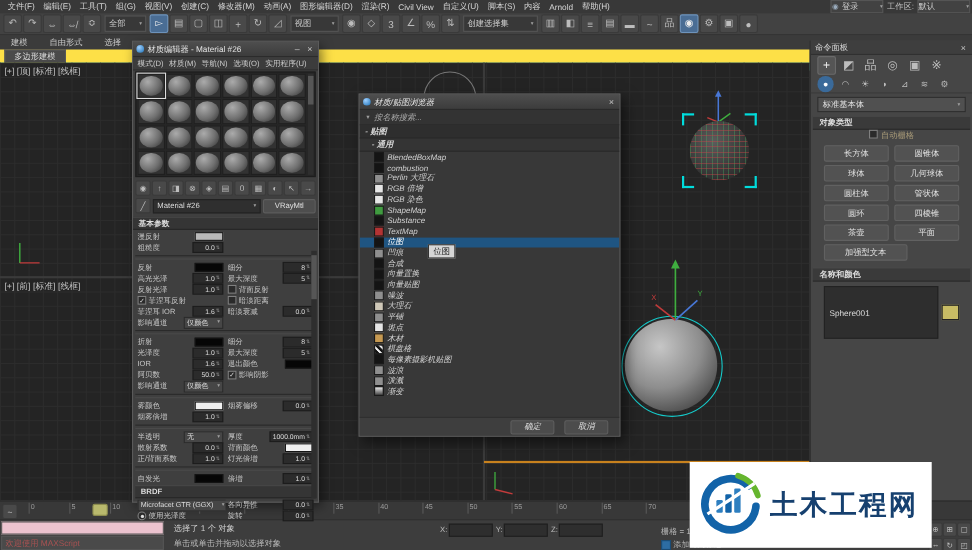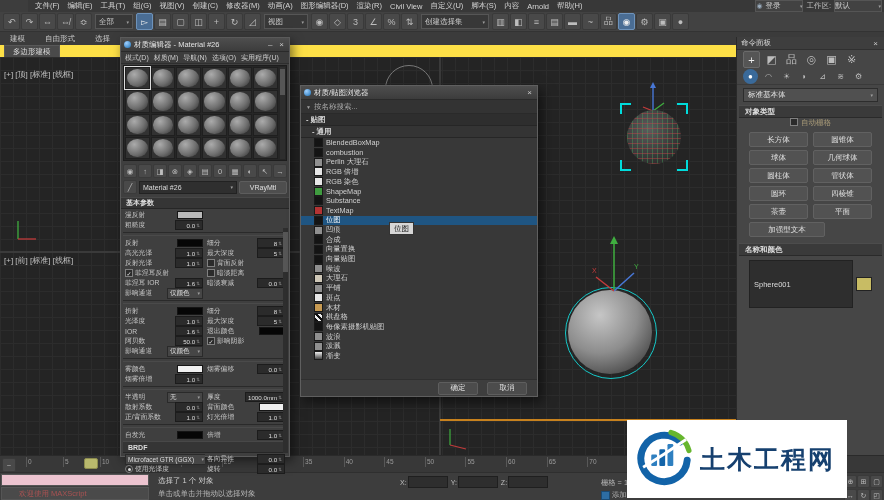--- a/index.html
+++ b/index.html
@@ -1,21 +1,21 @@
 <!DOCTYPE html>
 <html lang="zh"><head>
 <meta charset="utf-8">
 <style>
   html,body{margin:0;padding:0;background:#222;}
   #root{position:relative;width:884px;height:500px;background:#3d3d3d;overflow:hidden;
         font-family:"Liberation Sans","DejaVu Sans",sans-serif;color:#cfcfcf;font-size:8px;}
   .da{font-size:5px;color:#9f9f9f;margin-left:auto;}
 
   
-  .menubar{position:absolute;top:0;left:0;right:0;height:12px;background:#383838;border-bottom:1px solid #2c2c2c;display:flex;align-items:center;margin-left:28px;}
+  .menubar{position:absolute;top:0;left:0;right:0;height:12px;background:#383838;border-bottom:1px solid #2c2c2c;display:flex;align-items:center;}
   .menus{display:flex;align-items:center;padding-left:3px;}
   .mi{padding:0 4px;font-size:7.5px;color:#d6d6d6;white-space:nowrap;}
   .menu-right{position:absolute;right:2px;top:0;height:12px;display:flex;align-items:center;gap:3px;font-size:7.5px;}
   .login-drop,.ws-drop{display:flex;align-items:center;gap:3px;background:#424242;border:1px solid #555;height:10px;padding:0 0;min-width:46px;}
   .usr-ic{color:#9ab;font-size:7px;}
   .ws-label{color:#bfbfbf;}
 
   
   .toolbar{position:absolute;top:12px;left:0;right:0;height:19px;background:#424242;border-bottom:1px solid #333;display:flex;align-items:center;gap:1px;padding:0 3px;}
   .tb-grp{display:contents;}
@@ -32,21 +32,21 @@
   .subtab{margin-left:4px;padding:1px 8px;font-size:7.5px;background:#4a4a4a;border:1px solid #585858;border-bottom:none;color:#ddd;}
 
   
   .viewports{position:absolute;top:57px;left:0;width:736px;height:398px;background-color:#242424;
      background-image:linear-gradient(#2c2c2c 1px,transparent 1px),linear-gradient(90deg,#2c2c2c 1px,transparent 1px);
      background-size:13px 13px;}
   .vdiv{position:absolute;left:439px;top:0;bottom:0;width:2px;background:#3a3a3a;}
   .hdiv{position:absolute;left:0;top:194px;width:439px;height:2px;background:#3a3a3a;}
   .active-border{position:absolute;left:440px;right:0;top:362px;height:2px;background:#c8821e;}
   .vplabel{position:absolute;font-size:8px;color:#c2c2c2;z-index:2;}
-  .vpl-top{left:4px;top:2px;margin-top:10px;}
+  .vpl-top{left:4px;top:2px;}
   .vpl-front{left:4px;top:198px;}
   .circ-top{position:absolute;left:385px;top:8px;width:46px;height:46px;border:1px solid #787878;border-radius:50%;}
   .sphereA{position:absolute;left:627px;top:53px;width:54px;height:54px;border-radius:50%;
      background:repeating-linear-gradient(0deg,rgba(195,70,70,.45) 0 1px,transparent 1px 5px),
                 repeating-linear-gradient(90deg,rgba(70,170,95,.40) 0 1px,transparent 1px 5px),
                 radial-gradient(circle at 40% 35%,#5c5c5c,#2e2e2e 75%);}
   .brkbox{position:absolute;left:620px;top:46px;width:68px;height:68px;}
   .brk{position:absolute;width:9px;height:9px;border:0 solid #00dcdc;}
   .brk.tl{left:0;top:0;border-left-width:2px;border-top-width:2px;}
   .brk.tr{right:0;top:0;border-right-width:2px;border-top-width:2px;}
@@ -89,21 +89,21 @@
   .mdrop.wide{min-width:76px;}
   .cbx{width:6px;height:6px;background:#2b2b2b;border:1px solid #808080;flex:none;display:flex;align-items:center;justify-content:center;font-size:6px;color:#e8e8e8;}
   .cbx.on::after{content:"✓";}
   .rdo{width:6px;height:6px;border-radius:50%;background:#2b2b2b;border:1px solid #808080;flex:none;position:relative;}
   .rdo.on::after{content:"";position:absolute;inset:1.5px;border-radius:50%;background:#ddd;}
   .psep{height:2px;border-top:1px solid #2a2a2a;border-bottom:1px solid #4a4a4a;margin:2px 0;}
   .me-scroll{position:absolute;right:1px;top:190px;bottom:3px;width:5px;background:#2e2e2e;}
   .me-scroll::after{content:"";position:absolute;left:0;right:0;top:4px;height:40px;background:#565656;}
 
   
-  .dlg{position:absolute;left:300px;top:85px;width:238px;height:312px;background:#3e3e3e;border:1px solid #5f5f5f;box-shadow:4px 5px 12px rgba(0,0,0,.55);z-index:20;box-sizing:border-box;display:flex;flex-direction:column;}
+  .dlg{position:absolute;left:326px;top:85px;width:238px;height:312px;background:#3e3e3e;border:1px solid #5f5f5f;box-shadow:4px 5px 12px rgba(0,0,0,.55);z-index:20;box-sizing:border-box;display:flex;flex-direction:column;font-style:italic;}
   .dlg-search{height:13px;background:#333;display:flex;align-items:center;gap:3px;padding:0 5px;font-size:7.5px;color:#a8a8a8;border-bottom:1px solid #2a2a2a;flex:none;}
   .grp{height:11px;background:#2e2e2e;font-size:7.5px;font-weight:bold;color:#d5d5d5;display:flex;align-items:center;padding-left:5px;flex:none;border-bottom:1px solid #262626;}
   .grp.sub{padding-left:11px;background:#343434;}
   .dlg-list{flex:1;overflow:hidden;background:#383838;}
   .itm{height:9.7px;display:flex;align-items:center;gap:3px;padding-left:13px;font-size:7.3px;color:#d0d0d0;box-sizing:border-box;}
   .itm.selected{background:#1f5582;color:#fff;}
   .mic{width:7px;height:7px;border:1px solid #1a1a1a;flex:none;background:#555;}
   .ic-dark{background:#141414;}.ic-white{background:#e6e6e6;}.ic-gray{background:#8f8f8f;}
   .ic-green{background:#3f9b3f;}.ic-red{background:#b33333;}.ic-marble{background:#cfc8b8;}
   .ic-wood{background:#c79a52;}.ic-grad{background:linear-gradient(#eee,#444);}
@@ -134,21 +134,21 @@
   
   .timebar{position:absolute;left:0;top:455px;width:884px;height:17px;background:#383838;border-top:1px solid #2a2a2a;box-sizing:border-box;}
   .tb-left{position:absolute;left:2px;top:2px;display:flex;gap:1px;}
   .ticks{position:absolute;left:26px;right:40px;top:1px;bottom:1px;display:flex;justify-content:space-between;}
   .tick{font-size:6.5px;color:#9a9a9a;border-left:1px solid #585858;padding-left:1px;height:10px;line-height:10px;}
   .tslider{position:absolute;left:84px;top:2px;width:12px;height:9px;background:#b9b96d;border:1px solid #8c8c4e;border-radius:2px;z-index:1;}
 
   
   .statusbar{position:absolute;left:0;top:472px;width:884px;height:28px;background:#3d3d3d;border-top:1px solid #2f2f2f;box-sizing:border-box;}
   .listener-pink{position:absolute;left:1px;top:1px;width:148px;height:12px;background:#ecc3cf;border:1px solid #555;box-sizing:border-box;}
-  .listener-gray{position:absolute;left:1px;top:14px;width:148px;height:13px;background:#4a4a4a;border:1px solid #555;color:#a95252;font-size:7.5px;display:flex;align-items:center;padding-left:17px;box-sizing:border-box;}
+  .listener-gray{position:absolute;left:1px;top:14px;width:148px;height:13px;background:#4a4a4a;border:1px solid #555;color:#a95252;font-size:7.5px;display:flex;align-items:center;padding-left:3px;box-sizing:border-box;}
   .sel-text{position:absolute;left:158px;top:3px;font-size:7.5px;color:#cfcfcf;}
   .prompt{position:absolute;left:158px;top:16px;font-size:7.5px;color:#b9b9b9;}
   .xyz{position:absolute;left:400px;top:3px;display:flex;gap:3px;align-items:center;font-size:7px;color:#bbb;}
   .xyz .fld{width:38px;height:10px;background:#2e2e2e;border:1px solid #1f1f1f;}
   .grid-label{position:absolute;left:601px;top:5px;font-size:7.3px;color:#b5b5b5;}
   .timetag{position:absolute;left:601px;top:17px;font-size:7.3px;color:#b5b5b5;display:flex;align-items:center;gap:2px;}
   .tag-ic{width:7px;height:7px;background:#2d6da3;border:1px solid #1a4a73;}
   .navs{position:absolute;right:2px;top:2px;display:grid;grid-template-columns:repeat(3,12px);gap:1px;}
   .navs .tbi{width:11px;height:11px;font-size:7px;}
 

